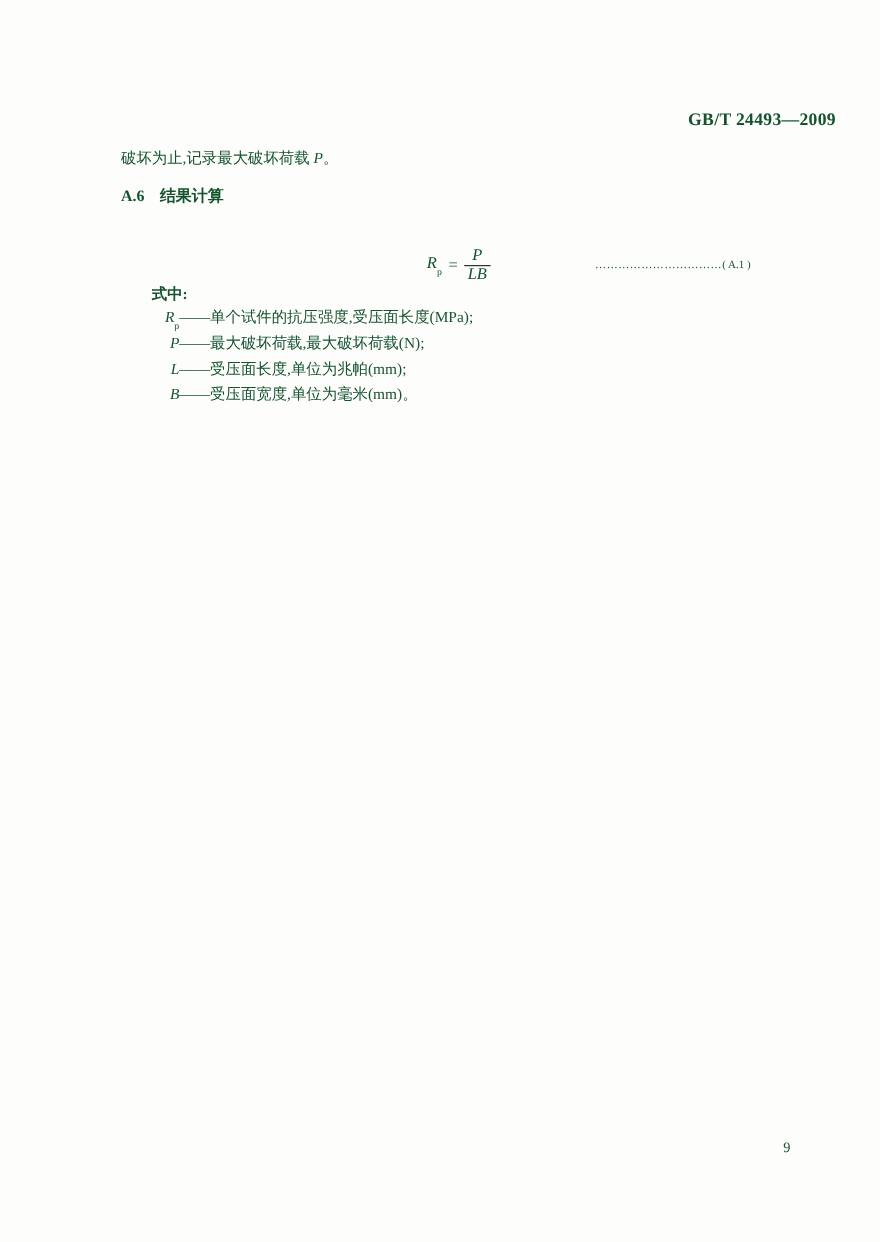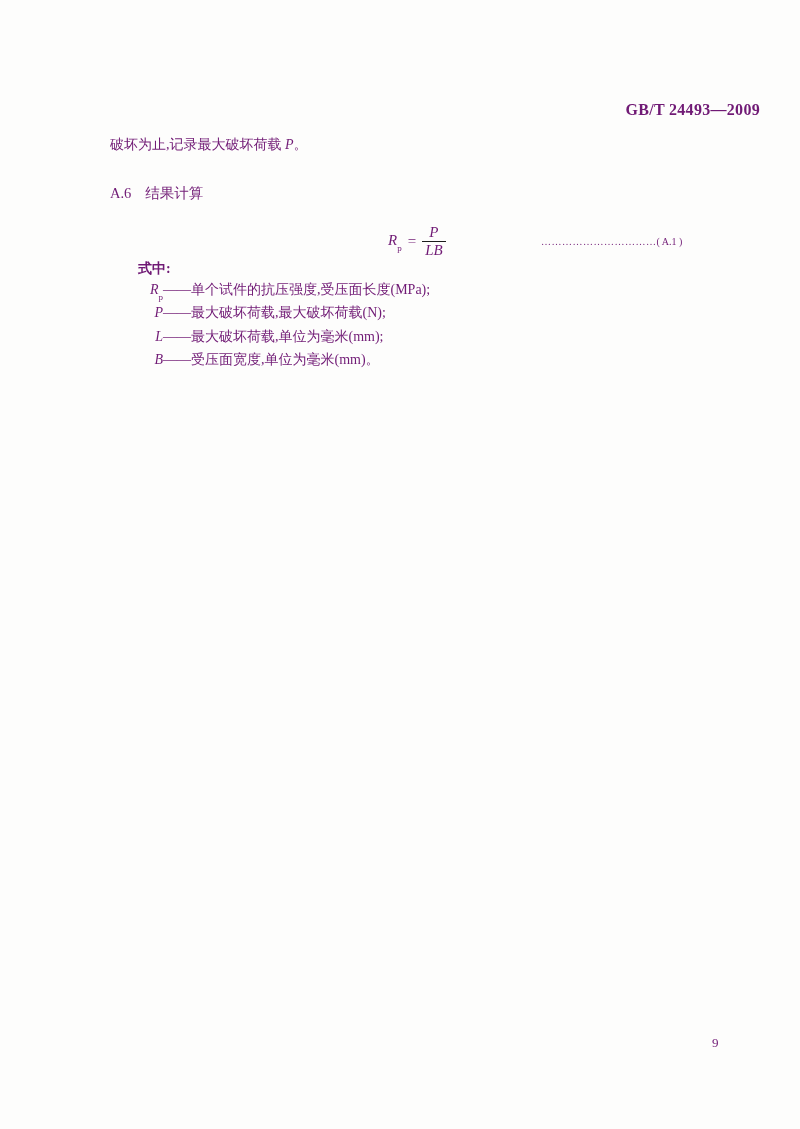--- a/index.html
+++ b/index.html
@@ -6,34 +6,34 @@
   html, body { background: #ffffff; }
   body {
     font-family: "Liberation Serif", "DejaVu Serif", serif;
     width: 800px; height: 1129px;
     position: relative;
   }
   .page {
     position: absolute; left: 0; top: 0;
     width: 800px; height: 1129px;
     background: #fdfdfc;
-    color: #701a75;
+    color: #14532d;
     overflow: hidden;
   }
   .abs { position: absolute; white-space: nowrap; }
   .body-text { font-size: 14px; line-height: 18px; }
   .header-code {
     top: 101px; right: 40px;
     font-size: 16px; font-weight: 700;
     letter-spacing: 0.3px;
   }
   .intro-line { left: 110px; top: 136px; }
   .section-heading {
     left: 110px; top: 169px;
-    font-size: 14.5px; font-weight: 400; margin-top: 15px;
+    font-size: 14.5px; font-weight: 700;
   }
   .section-heading .gap, .clause .gap { display: inline-block; width: 14px; }
   .clause-a61 { left: 110px; top: 199px; }
   .clause-a62 { left: 110px; top: 380px; }
   .clause-num { font-weight: 700; }
   .var { font-style: italic; font-family: "Liberation Serif", "DejaVu Serif", serif; }
   sub.vsub { font-size: 9px; font-style: normal; position: relative; top: 2px; }
   
   .equation {
     left: 388px; top: 224px;
@@ -87,21 +87,21 @@
         <span>单个试件的抗压强度,受压面长度(MPa);</span>
       </div>
     <div class="def-row">
         <span class="def-sym"><span class="var">P</span><sub class="vsub"></sub></span>
         <span>——</span>
         <span>最大破坏荷载,最大破坏荷载(N);</span>
       </div>
     <div class="def-row">
         <span class="def-sym"><span class="var">L</span><sub class="vsub"></sub></span>
         <span>——</span>
-        <span>最大破坏荷载,单位为毫米(mm);</span>
+        <span>受压面长度,单位为兆帕(mm);</span>
       </div>
     <div class="def-row">
         <span class="def-sym"><span class="var">B</span><sub class="vsub"></sub></span>
         <span>——</span>
         <span>受压面宽度,单位为毫米(mm)。</span>
       </div>
   </div>
 
 
   <div class="abs page-number">9</div>

